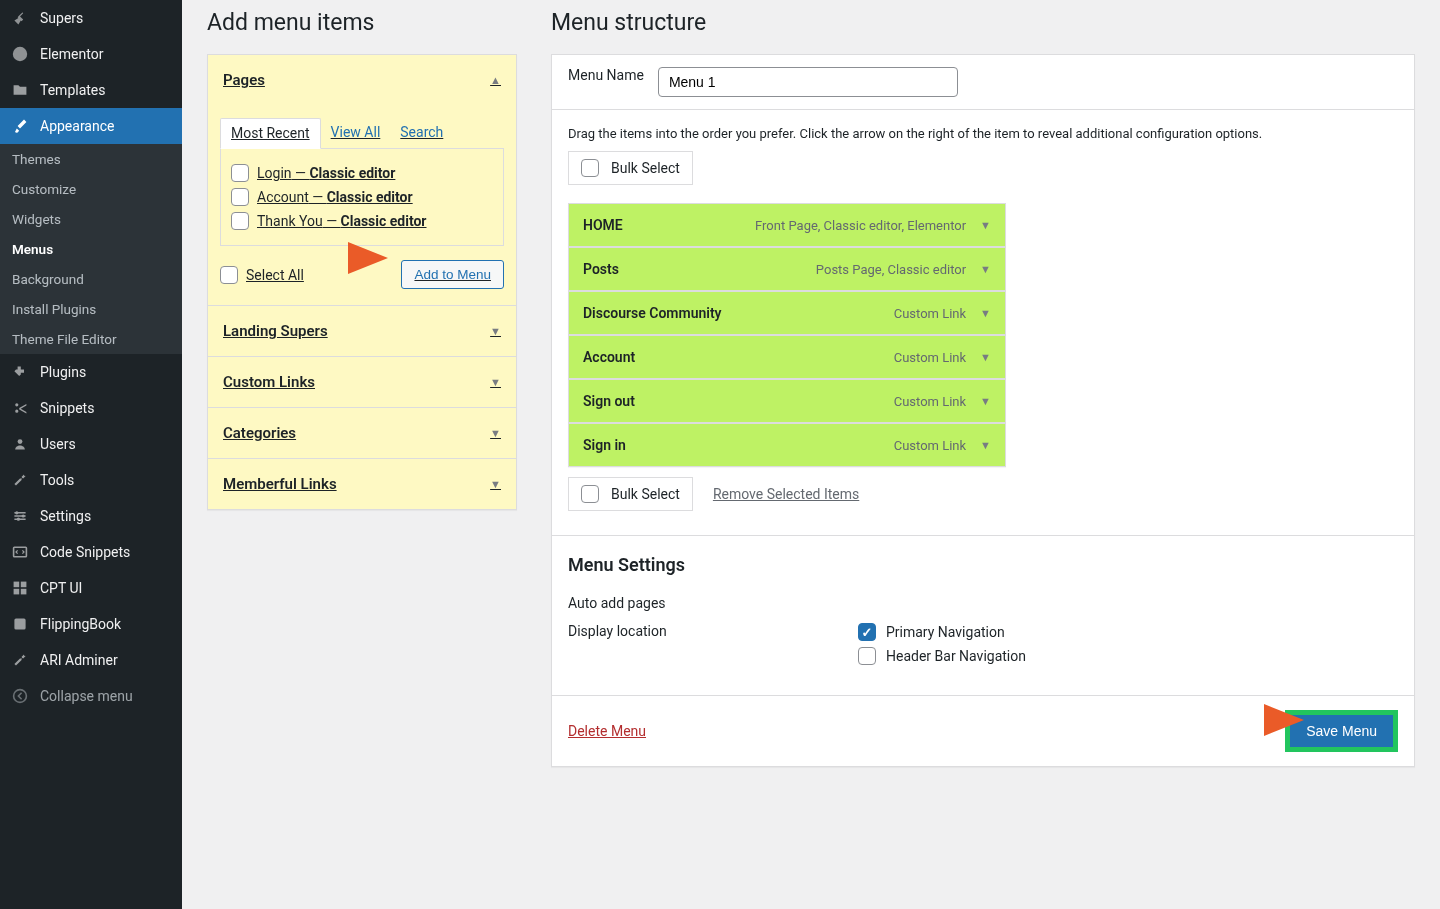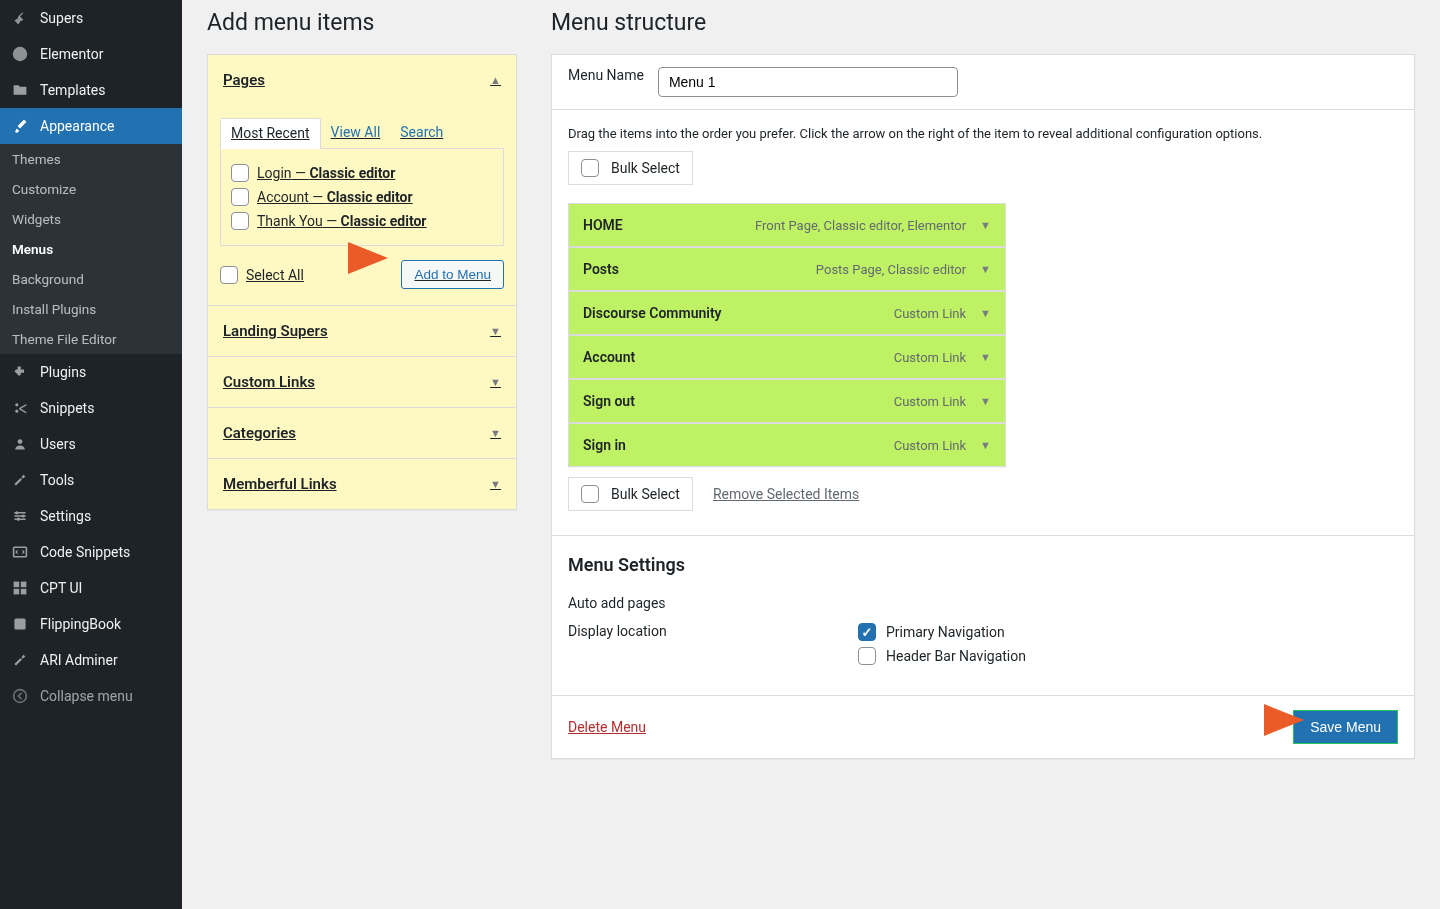--- a/index.html
+++ b/index.html
@@ -38,21 +38,21 @@
 
   .checklist { border: 1px solid #dcdcde; border-top: none; padding: 12px 10px; }
   .check-row { display: flex; align-items: center; gap: 8px; padding: 3px 0; font-size: 14px; }
   .checkbox { width: 18px; height: 18px; border: 1px solid #8c8f94; border-radius: 4px; background: #fff; display: inline-flex; align-items: center; justify-content: center; flex-shrink: 0; }
   .checkbox.checked { background: #2271b1; border-color: #2271b1; }
   .checkbox.checked::after { content: "✓"; color: #fff; font-size: 13px; font-weight: bold; }
 
   .panel-footer { display: flex; justify-content: space-between; align-items: center; padding: 14px 0 4px; position: relative; }
 
   .btn { border: 1px solid #2271b1; background: #f6f7f7; color: #2271b1; padding: 6px 12px; border-radius: 3px; font-size: 13.5px; cursor: pointer; }
-  .btn-primary { background: #2271b1; color: #fff; border: 1px solid #22c55e; padding: 8px 16px; font-size: 14px; }
+  .btn-primary { background: #2271b1; color: #fff; border: 5px solid #22c55e; padding: 8px 16px; font-size: 14px; }
 
   
   .menu-panel { border: 1px solid #dcdcde; background: #fff; box-shadow: 0 1px 1px rgba(0,0,0,.04); }
   .menu-name-row { display: flex; align-items: flex-start; gap: 14px; padding: 12px 16px; border-bottom: 1px solid #dcdcde; }
   .menu-name-input { width: 300px; border: 1px solid #8c8f94; border-radius: 4px; padding: 6px 10px; font-size: 14px; }
   .menu-desc { padding: 16px 16px 10px; color: #1d2327; font-size: 13px; }
 
   .bulk-select-wrap { margin: 0 16px 18px; display: inline-flex; align-items: center; gap: 12px; border: 1px solid #dcdcde; padding: 7px 12px; }
 
   .menu-items { padding: 0 16px; width: 470px; max-width: 100%; }

